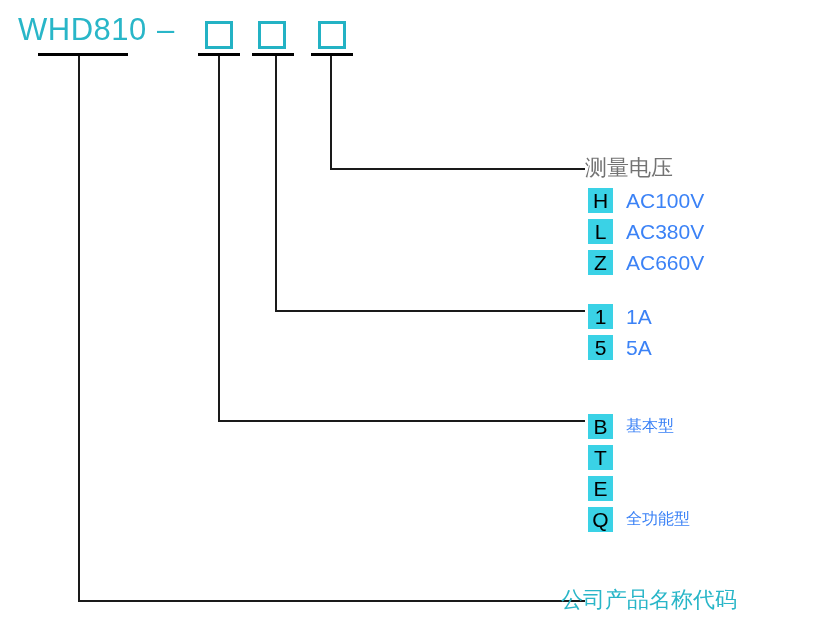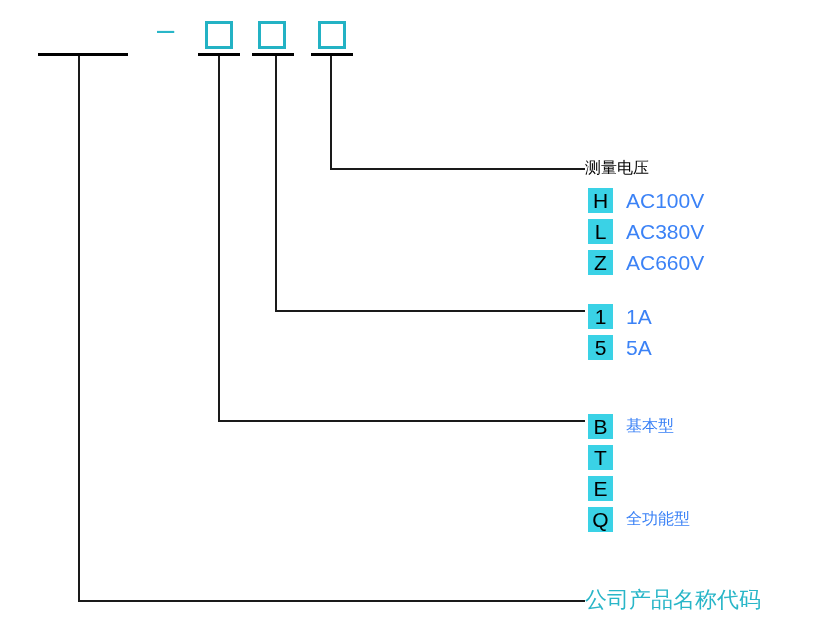--- a/index.html
+++ b/index.html
@@ -64,22 +64,22 @@
     background: #1a1a1a;
     height: 2px;
   }
 
   
   .group {
     position: absolute;
     left: 585px;
   }
   .group-title {
-    font-size: 16px;
-    color: #000000;
+    font-size: 22px;
+    color: #737373;
     line-height: 26px;
     white-space: nowrap;
   }
   .rows {
     margin-top: 4px;
   }
   .row {
     display: flex;
     align-items: center;
     height: 31px;
@@ -100,32 +100,33 @@
     font-size: 21px;
     color: #3b82f6;
     margin-left: 13px;
   }
   .desc.cjk {
     font-size: 16px;
   }
 
   .footer-label {
     position: absolute;
-    left: 585px;
+    left: 561px;
     font-size: 22px;
     color: #29b6c8;
     line-height: 26px;
     white-space: nowrap;
   }
 </style>
 </head>
 <body>
 
 <div id="diagram">
 
+  <div class="model-title">WHD810</div>
   <div class="model-dash">–</div>
 
   <div class="slot-box" style="left:205px;"></div>
   <div class="slot-box" style="left:258px;"></div>
   <div class="slot-box" style="left:318px;"></div>
 
   <div class="hbar" style="left:38px;  top:53px; width:90px;"></div>
   <div class="hbar" style="left:198px; top:53px; width:42px;"></div>
   <div class="hbar" style="left:252px; top:53px; width:42px;"></div>
   <div class="hbar" style="left:311px; top:53px; width:42px;"></div>

